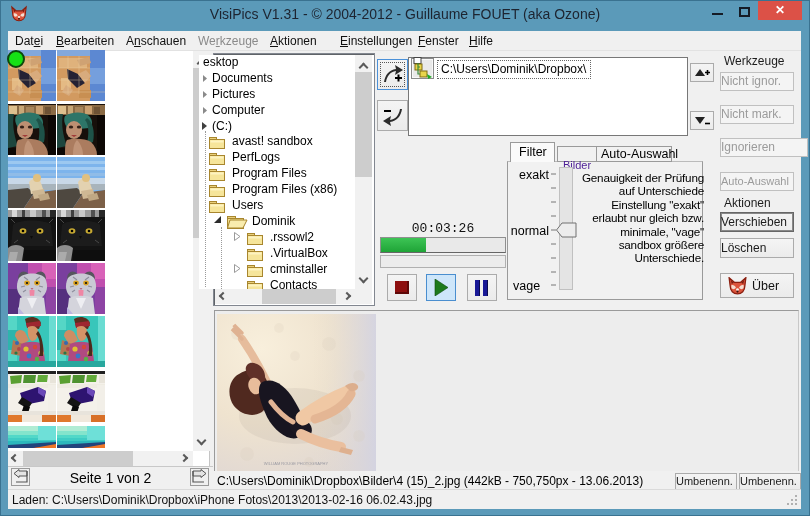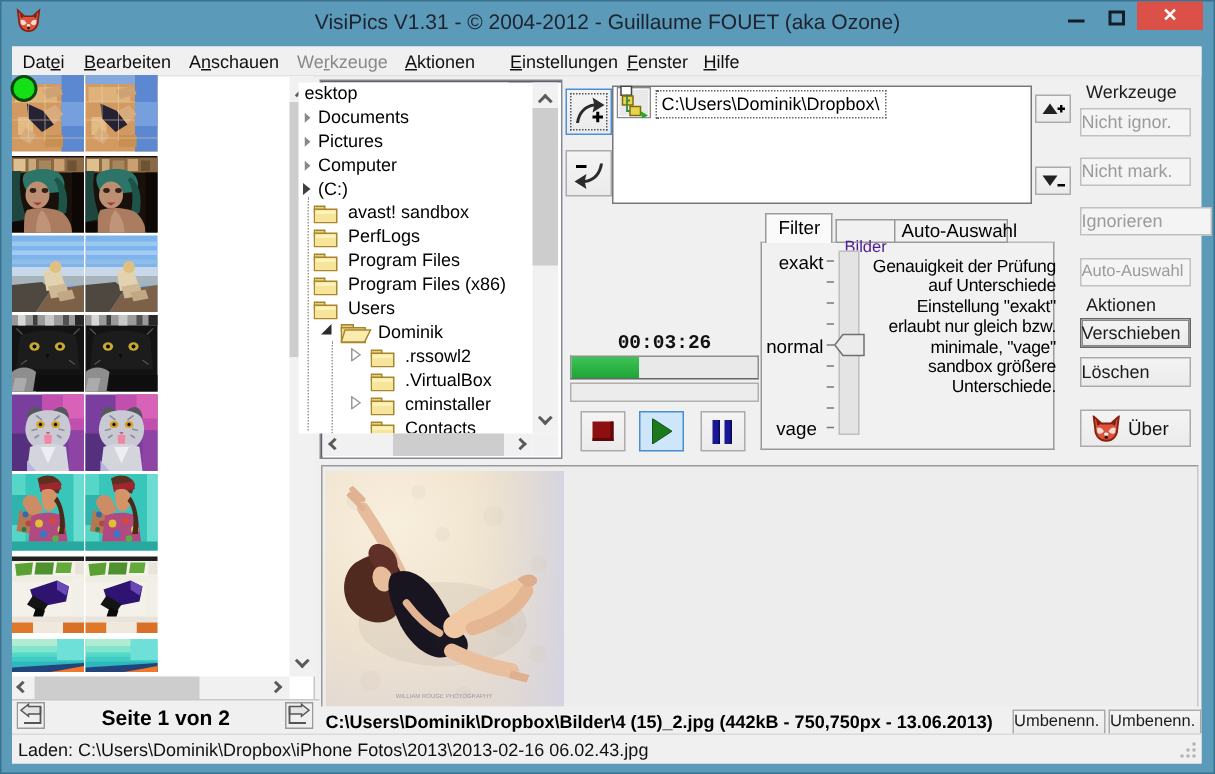--- a/index.html
+++ b/index.html
@@ -19,21 +19,21 @@
 
 #treeP{left:213px;top:53px;width:162px;height:253px;background:#fff;border:1px solid #828790;box-shadow:inset 1px 1px 0 #5f6368}
 .trow{position:absolute;font-size:12px;color:#000;white-space:nowrap}
 
 .btn{position:absolute;background:linear-gradient(#f4f4f4,#ebebeb);border:1px solid #ababab;font-size:12px;color:#1c1c1c;text-align:left;white-space:nowrap;overflow:hidden}
 .btn.dis{background:#f4f4f4;border:1px solid #c0c0c0;color:#9b9b9b}
 
 .glabel{position:absolute;font-size:12px;color:#1c1c1c}
 
 #status{left:8px;top:489px;width:793px;height:20px;background:#f0f0f0;border-top:1px solid #dadada;font-size:12px;color:#111}
-.bold{font-weight:bold}
+.bold{font-weight:normal}
 </style></head><body>
 <div id="w">
 
 <div class="a" id="titletext" style="left:0;top:6px;width:810px;text-align:center;font-size:14px;color:#1d2430;">VisiPics V1.31 - © 2004-2012 - Guillaume FOUET (aka Ozone)</div>
 <div class="a" style="left:10px;top:4px">
 <svg width="18" height="20" viewBox="0 0 20 18">
 <path d="M2,1 L7,5.5 L13,5.5 L18,1 L17,9 C17,13.5 14,16.5 10,16.5 C6,16.5 3,13.5 3,9 Z" fill="#dc543c" stroke="#8a1f10" stroke-width="1.2"></path>
 <path d="M3.5,3 L6.5,5.8 L4.5,7 Z" fill="#7a1d10"></path>
         <path d="M16.5,3 L13.5,5.8 L15.5,7 Z" fill="#7a1d10"></path>
 <path d="M4,8.5 C5.5,7.5 7.5,8.5 8.5,10.5 C7.5,12.5 5,12.5 4.3,11 Z" fill="#f4ddd0"></path>
@@ -431,21 +431,21 @@
 
 <div class="a" style="left:507px;top:161px;width:196px;height:139px;background:#f1f1f1;border:1px solid #9a9a9a;border-top-color:#bbb"></div>
 <div class="a" style="left:557px;top:146px;width:39px;height:16px;background:#f1f1f1;border:1px solid #9a9a9a;border-right:none"></div>
 <div class="a" style="left:596px;top:146px;width:76px;height:16px;background:#f1f1f1;border:1px solid #9a9a9a"></div>
 <div class="a" style="left:510px;top:142px;width:45px;height:20px;background:#fafafa;border:1px solid #9a9a9a;border-bottom:none"></div>
 <div class="a" style="left:519px;top:145px;font-size:12.5px;color:#000">Filter</div>
 <div class="a" style="left:563px;top:159px;font-size:11px;color:#4c1d95">Bilder</div>
 <div class="a" style="left:601px;top:147px;font-size:12.5px;color:#000">Auto-Auswahl</div>
 <div class="a" style="left:513px;top:168px;width:36px;text-align:right;font-size:12.5px;color:#000">exakt</div>
 <div class="a" style="left:508px;top:224px;width:41px;text-align:right;font-size:12.5px;color:#000">normal</div>
-<div class="a" style="left:513px;top:279px;width:36px;text-align:center;font-size:12.5px;color:#000">vage</div>
+<div class="a" style="left:513px;top:279px;width:36px;text-align:left;font-size:12.5px;color:#000">vage</div>
 <svg class="a" style="left:551px;top:168px" width="6" height="122">
 <g stroke="#777" stroke-width="1">
         <line x1="0" y1="6" x2="5" y2="6"></line>
         <line x1="0" y1="20" x2="5" y2="20"></line>
         <line x1="0" y1="34" x2="5" y2="34"></line>
         <line x1="0" y1="48" x2="5" y2="48"></line>
         <line x1="0" y1="62" x2="5" y2="62"></line>
         <line x1="0" y1="76" x2="5" y2="76"></line>
         <line x1="0" y1="90" x2="5" y2="90"></line>
         <line x1="0" y1="104" x2="5" y2="104"></line>

